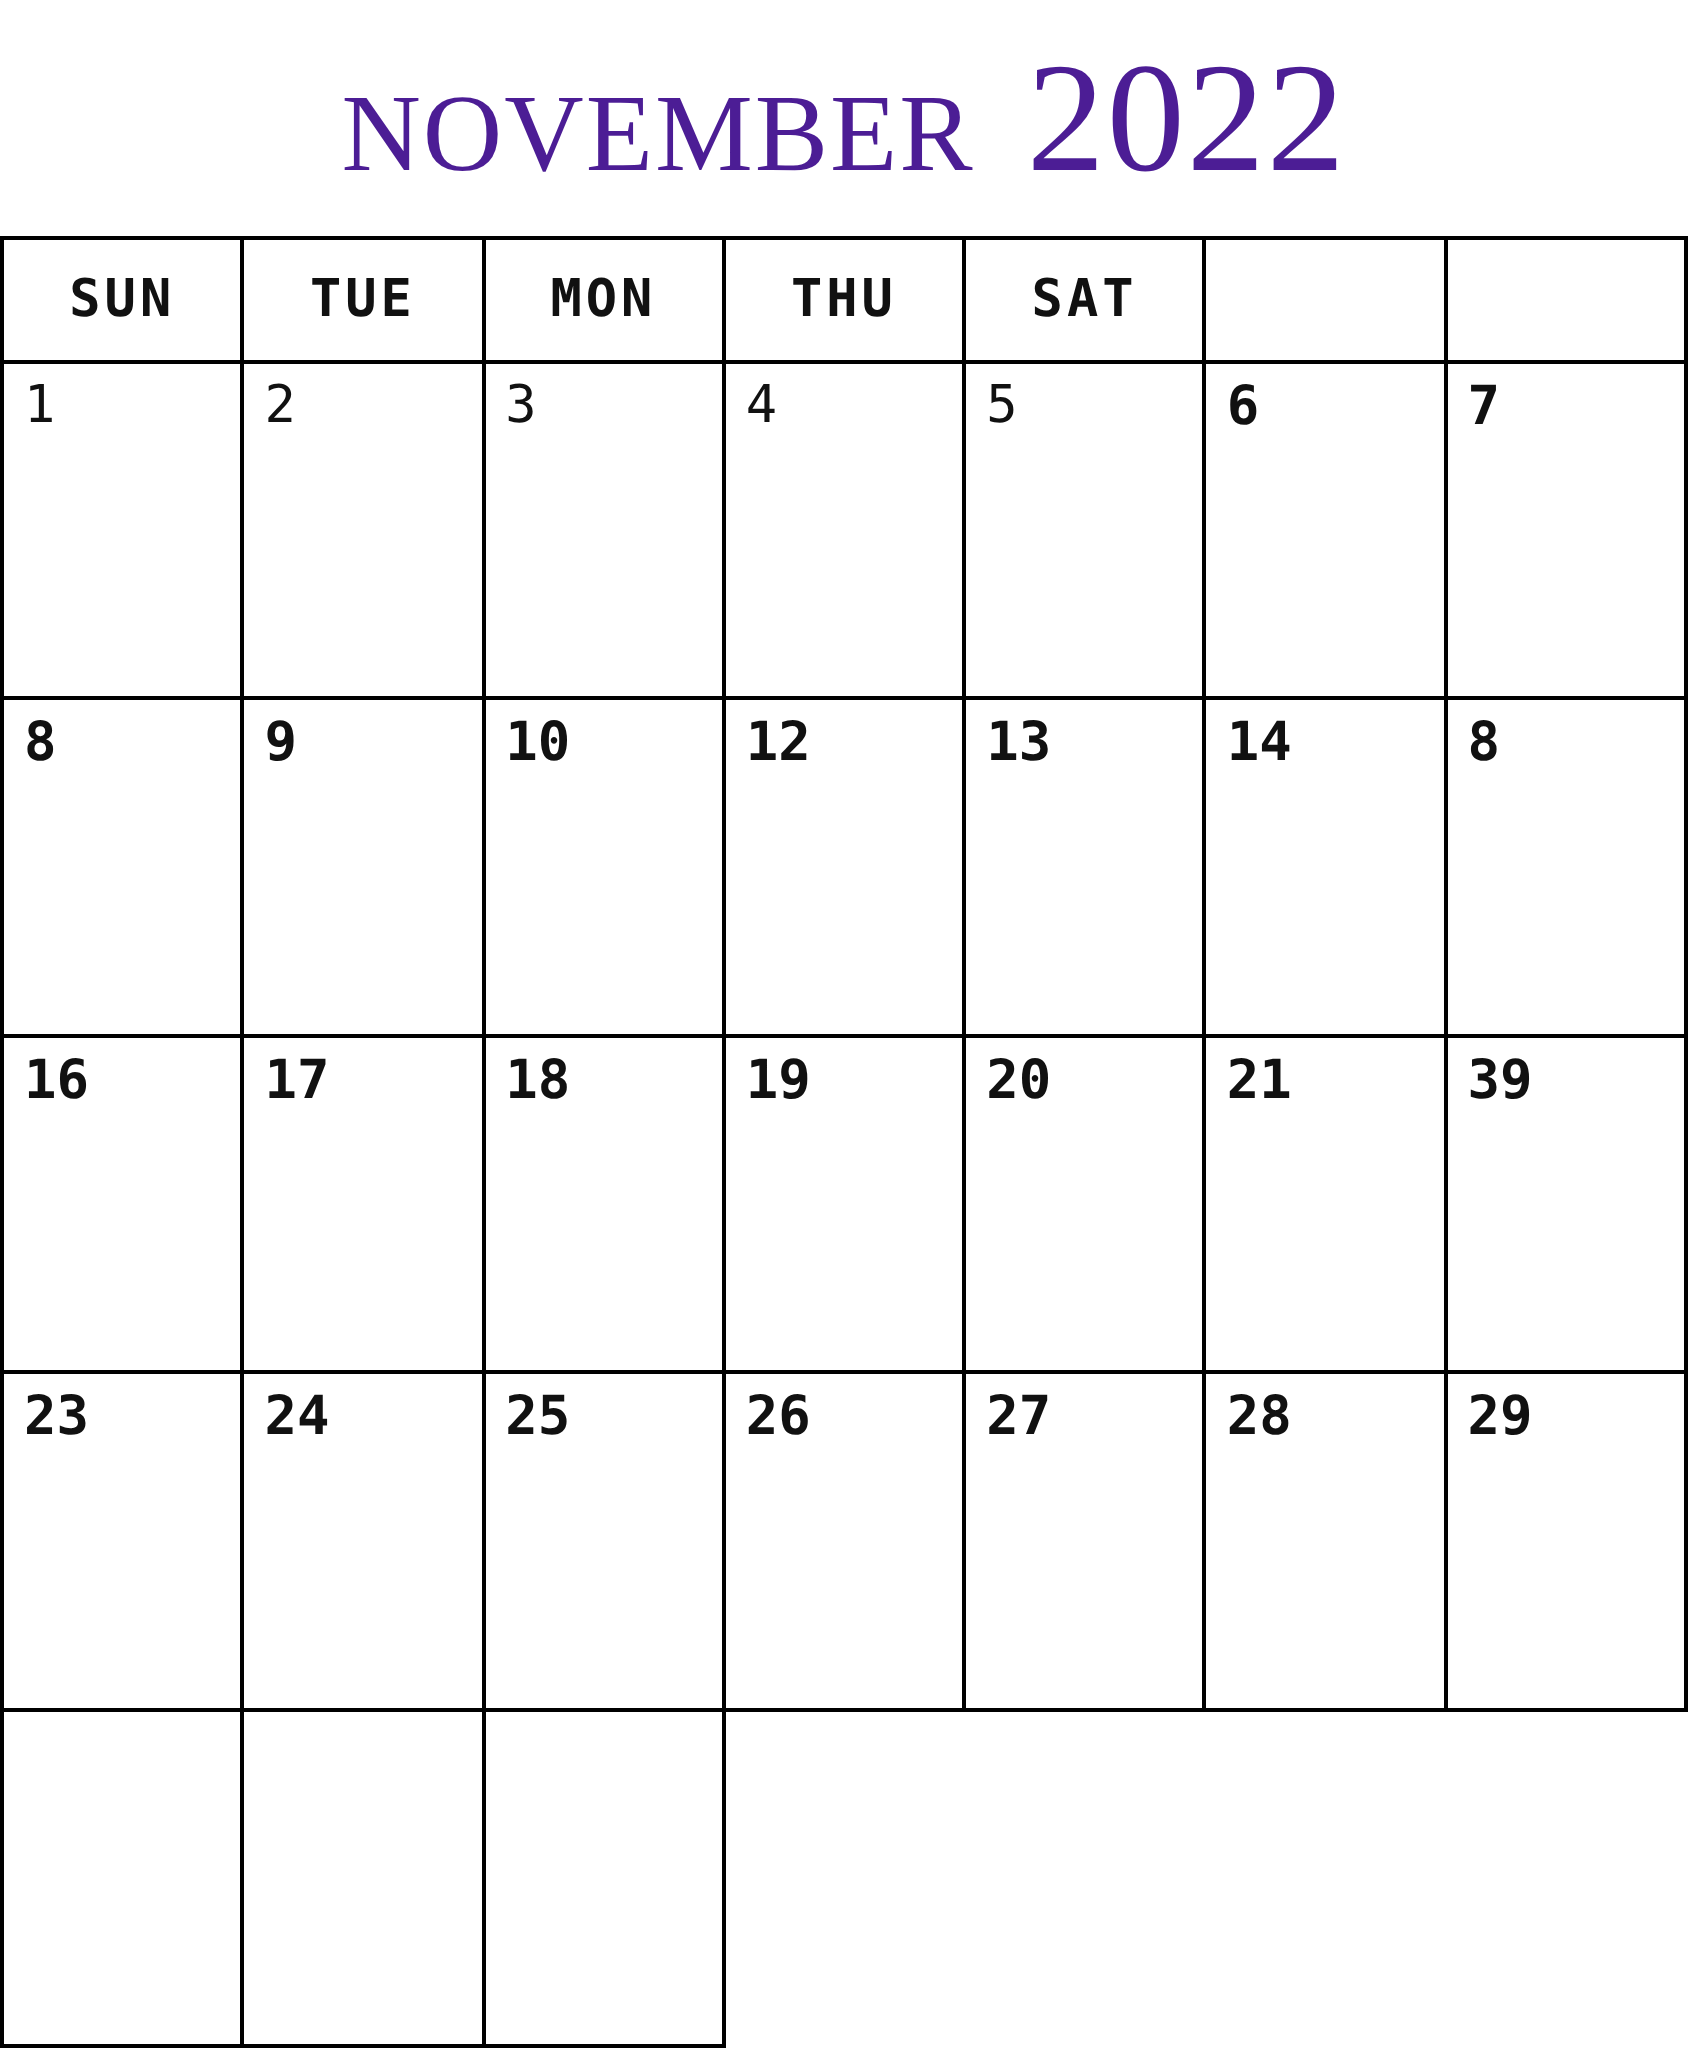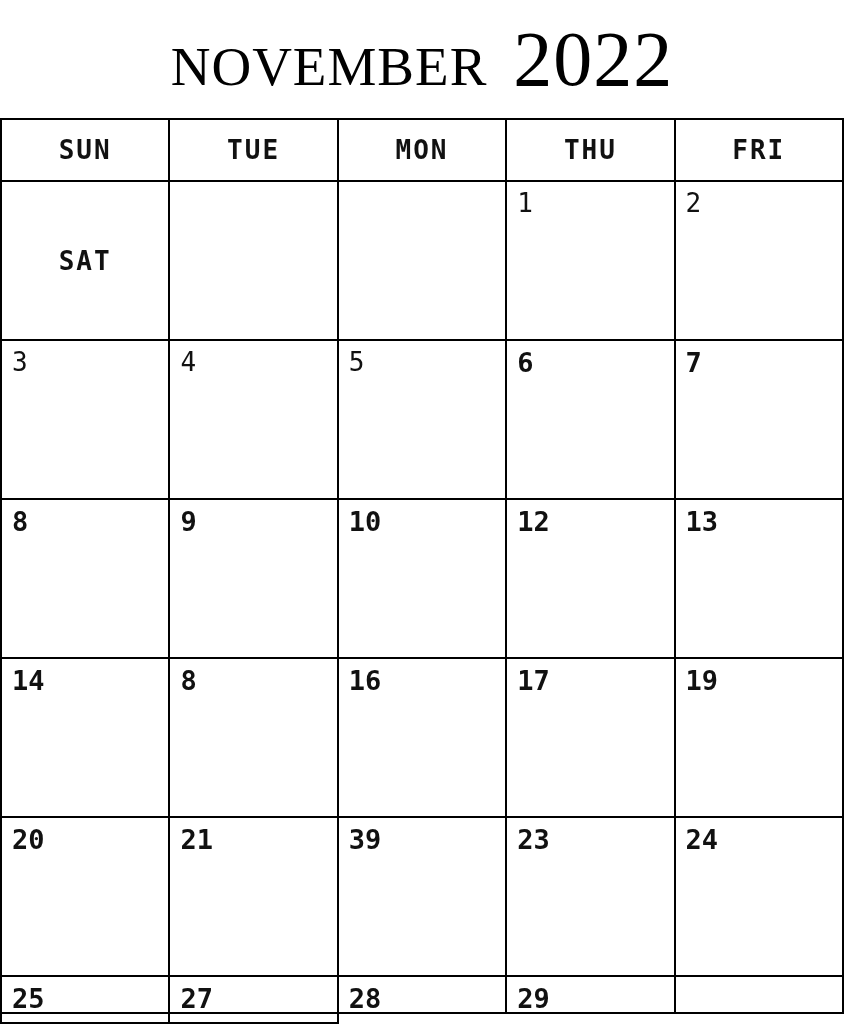--- a/index.html
+++ b/index.html
@@ -31,38 +31,38 @@
     justify-content: center;
     padding: 0 8px;
     box-sizing: border-box;
   }
   .title {
     font-family: "Liberation Serif", "DejaVu Serif", serif;
     font-size: 78px;
     line-height: 1;
     letter-spacing: 1px;
     white-space: nowrap;
-    color: #000000;
+    color: #4c1d95;
   }
   .title .month {
     font-variant: small-caps;
     text-transform: lowercase;
   }
   .title .month::first-letter {
     font-size: 1.18em;
   }
   .title .year {
     margin-left: 26px;
   }
 
   
   .grid {
     flex: 1 1 auto;
     display: grid;
-    grid-template-columns: repeat(5, 1fr);
+    grid-template-columns: repeat(7, 1fr);
     grid-template-rows: 62px repeat(5, 1fr);
     border-top: 2px solid #000000;
     border-left: 2px solid #000000;
     box-sizing: border-box;
   }
 
   .dow {
     border-right: 2px solid #000000;
     border-bottom: 2px solid #000000;
     display: flex;
@@ -109,21 +109,20 @@
       <span class="month">November</span><span class="year">2022</span>
     </div>
   </div>
 
   <div class="grid">
 
     <div class="dow">SUN</div>
     <div class="dow">TUE</div>
     <div class="dow">MON</div>
     <div class="dow">THU</div>
-    <div class="dow">FRI</div>
     <div class="dow">SAT</div>
 
     <div class="day empty week-1"><span class="num"></span></div>
     <div class="day empty week-1"><span class="num"></span></div>
     <div class="day week-1"><span class="num">1</span></div>
     <div class="day week-1"><span class="num">2</span></div>
     <div class="day week-1"><span class="num">3</span></div>
     <div class="day week-1"><span class="num">4</span></div>
     <div class="day week-1"><span class="num">5</span></div>
 
@@ -132,28 +131,30 @@
     <div class="day"><span class="num">8</span></div>
     <div class="day"><span class="num">9</span></div>
     <div class="day"><span class="num">10</span></div>
     <div class="day"><span class="num">12</span></div>
 
     <div class="day"><span class="num">13</span></div>
     <div class="day"><span class="num">14</span></div>
     <div class="day"><span class="num">8</span></div>
     <div class="day"><span class="num">16</span></div>
     <div class="day"><span class="num">17</span></div>
+    <div class="day"><span class="num">18</span></div>
     <div class="day"><span class="num">19</span></div>
 
     <div class="day"><span class="num">20</span></div>
     <div class="day"><span class="num">21</span></div>
     <div class="day"><span class="num">39</span></div>
     <div class="day"><span class="num">23</span></div>
     <div class="day"><span class="num">24</span></div>
     <div class="day"><span class="num">25</span></div>
+    <div class="day"><span class="num">26</span></div>
 
     <div class="day"><span class="num">27</span></div>
     <div class="day"><span class="num">28</span></div>
     <div class="day"><span class="num">29</span></div>
     <div class="day empty"><span class="num"></span></div>
     <div class="day empty"><span class="num"></span></div>
     <div class="day empty"><span class="num"></span></div>
 
   </div>
 </div>

